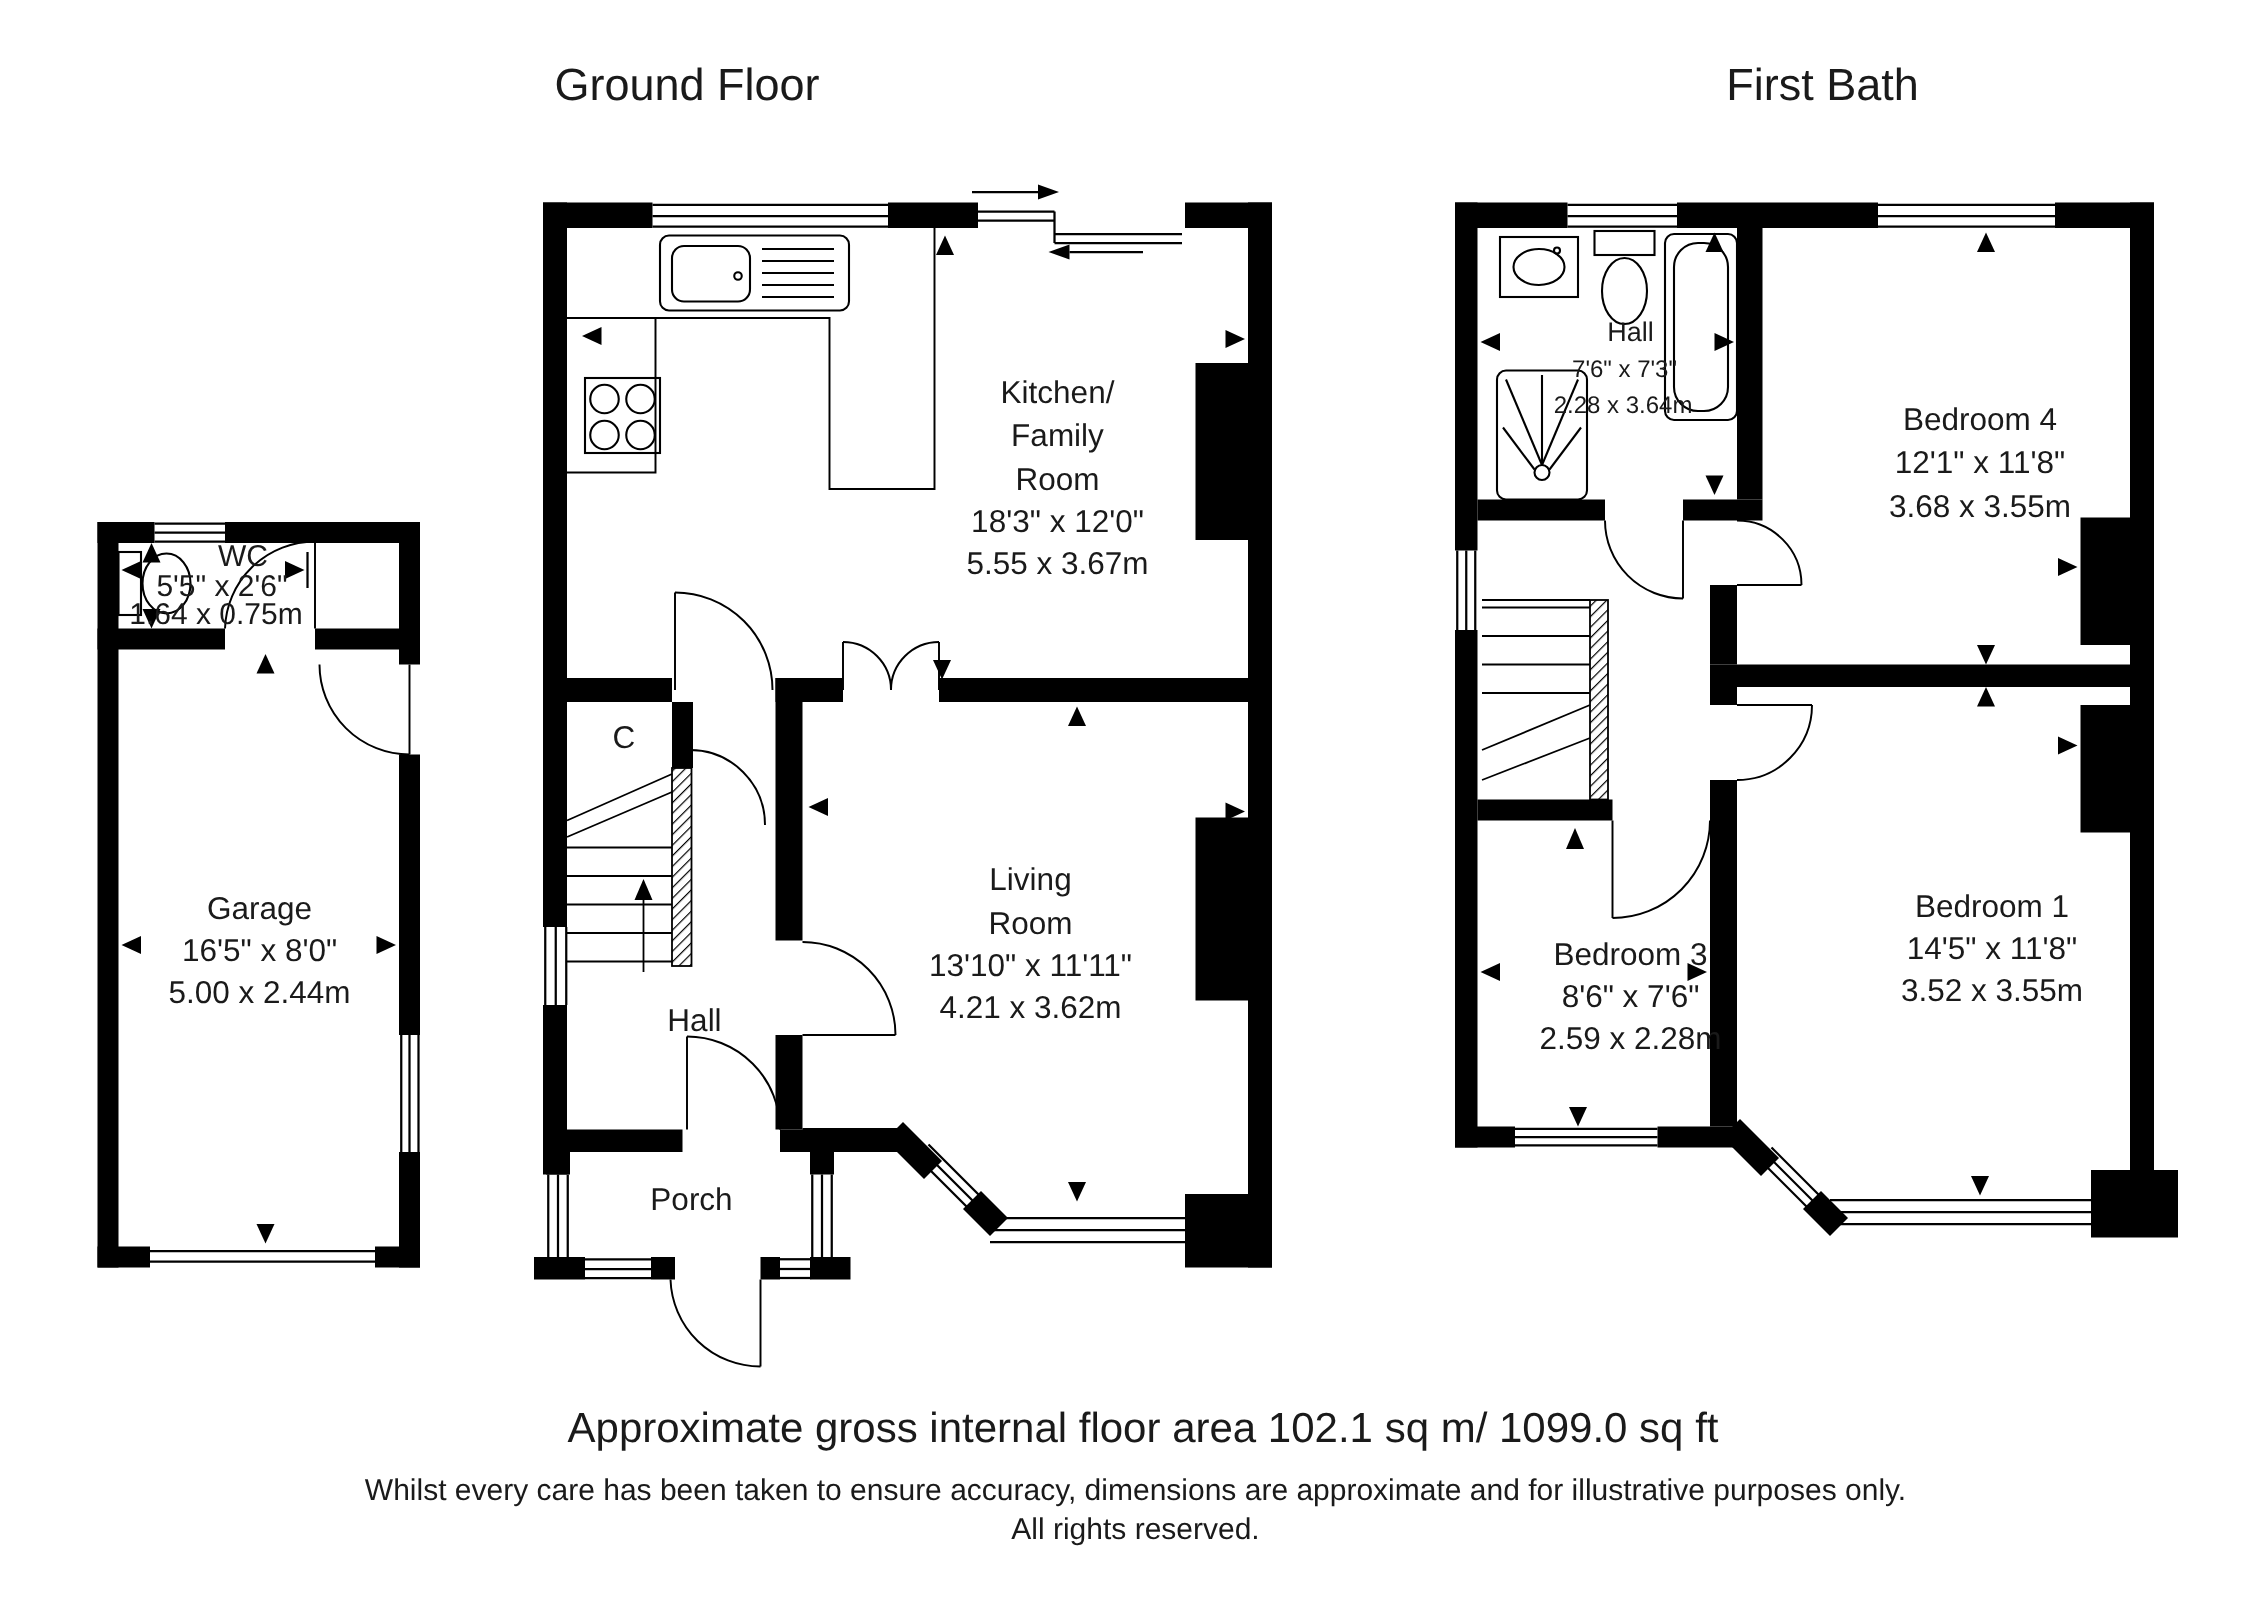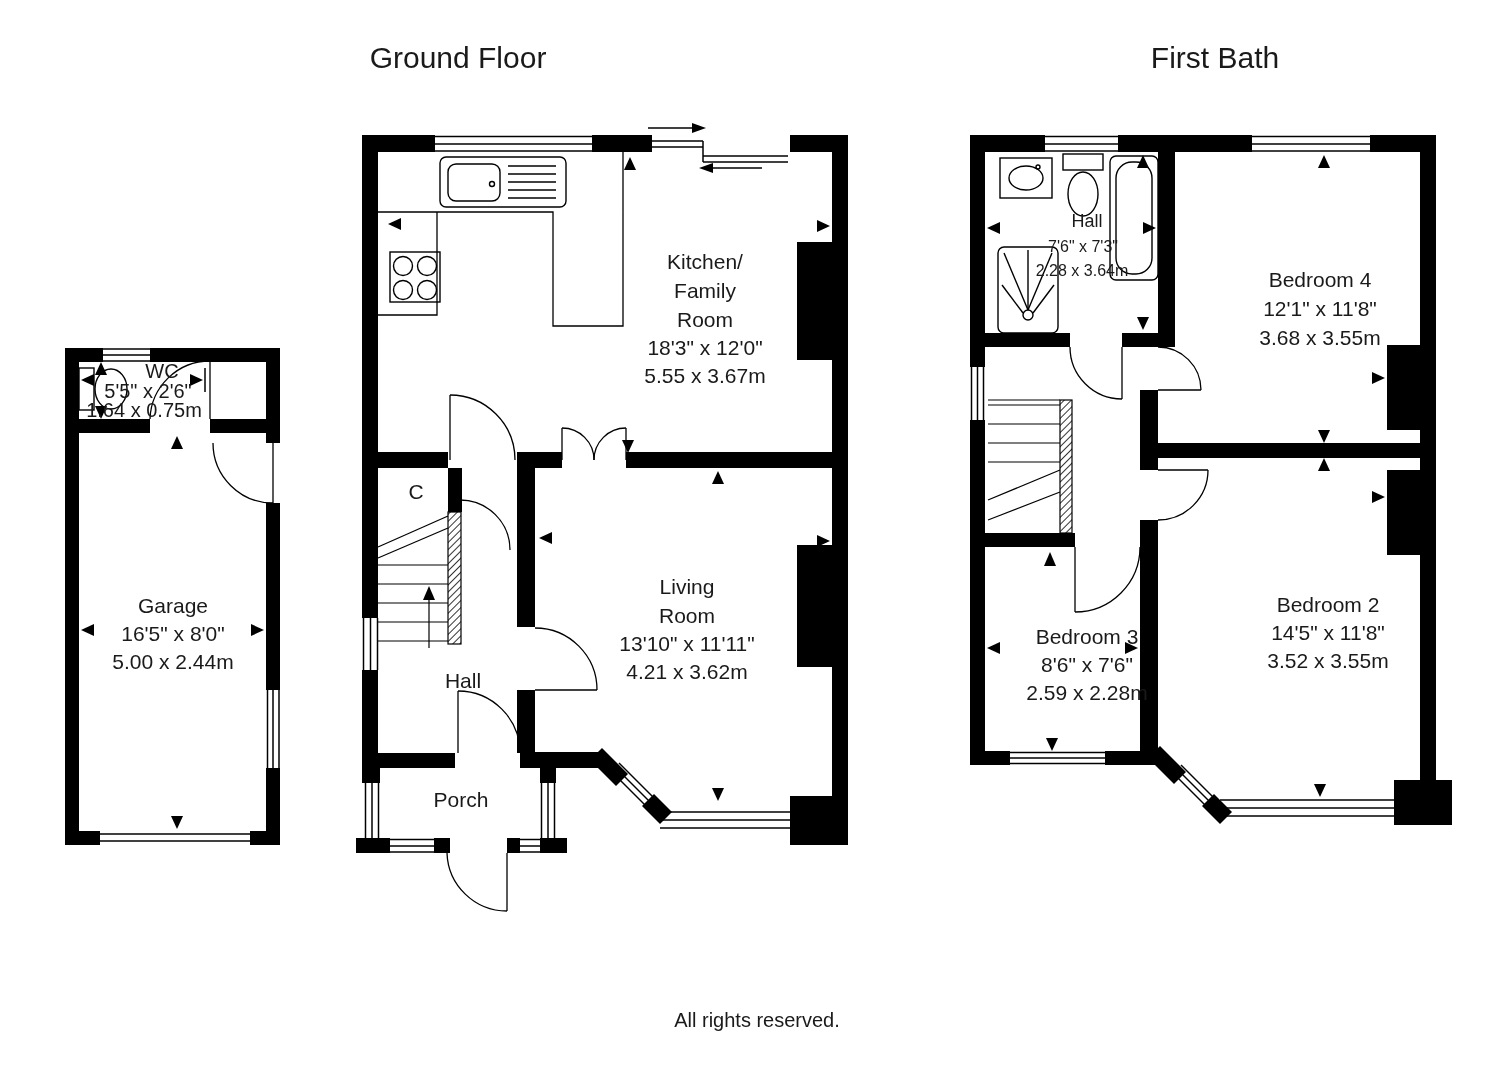--- a/index.html
+++ b/index.html
@@ -408,23 +408,25 @@
 <div class="lbl small" style="left:144px;top:410px">1.64 x 0.75m</div>
 
 <div class="lbl bath-t" style="left:1087px;top:222px">Hall</div>
 <div class="lbl bath-d" style="left:1083px;top:247px">7'6" x 7'3"</div>
 <div class="lbl bath-d" style="left:1082px;top:271px">2.28 x 3.64m</div>
 
 <div class="lbl room" style="left:1320px;top:280px">Bedroom 4</div>
 <div class="lbl room" style="left:1320px;top:309px">12'1" x 11'8"</div>
 <div class="lbl room" style="left:1320px;top:338px">3.68 x 3.55m</div>
 
-<div class="lbl room" style="left:1328px;top:605px">Bedroom 2</div>
+<div class="lbl room" style="left:1328px;top:605px">Bedroom 1</div>
 <div class="lbl room" style="left:1328px;top:633px">14'5" x 11'8"</div>
 <div class="lbl room" style="left:1328px;top:661px">3.52 x 3.55m</div>
 
 <div class="lbl room" style="left:1087px;top:637px">Bedroom 3</div>
 <div class="lbl room" style="left:1087px;top:665px">8'6" x 7'6"</div>
 <div class="lbl room" style="left:1087px;top:693px">2.59 x 2.28m</div>
 
+<div class="lbl foot1" style="left:762px;top:953px">Approximate gross internal floor area 102.1 sq m/ 1099.0 sq ft</div>
+<div class="lbl foot2" style="left:757px;top:994px">Whilst every care has been taken to ensure accuracy, dimensions are approximate and for illustrative purposes only.</div>
 <div class="lbl foot2" style="left:757px;top:1020px">All rights reserved.</div>
 
 </div>
 
 </body></html>

